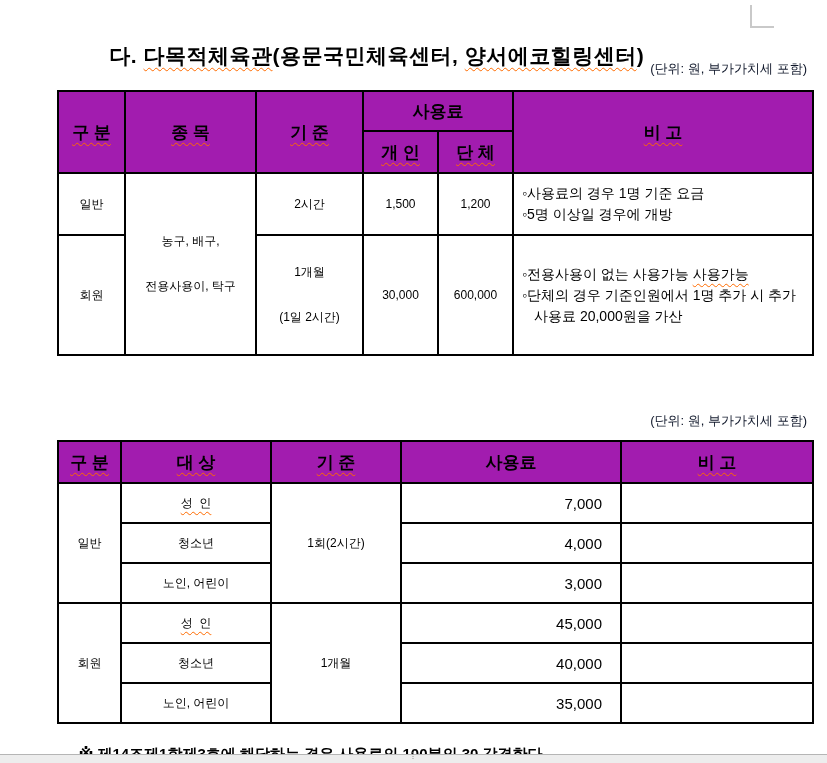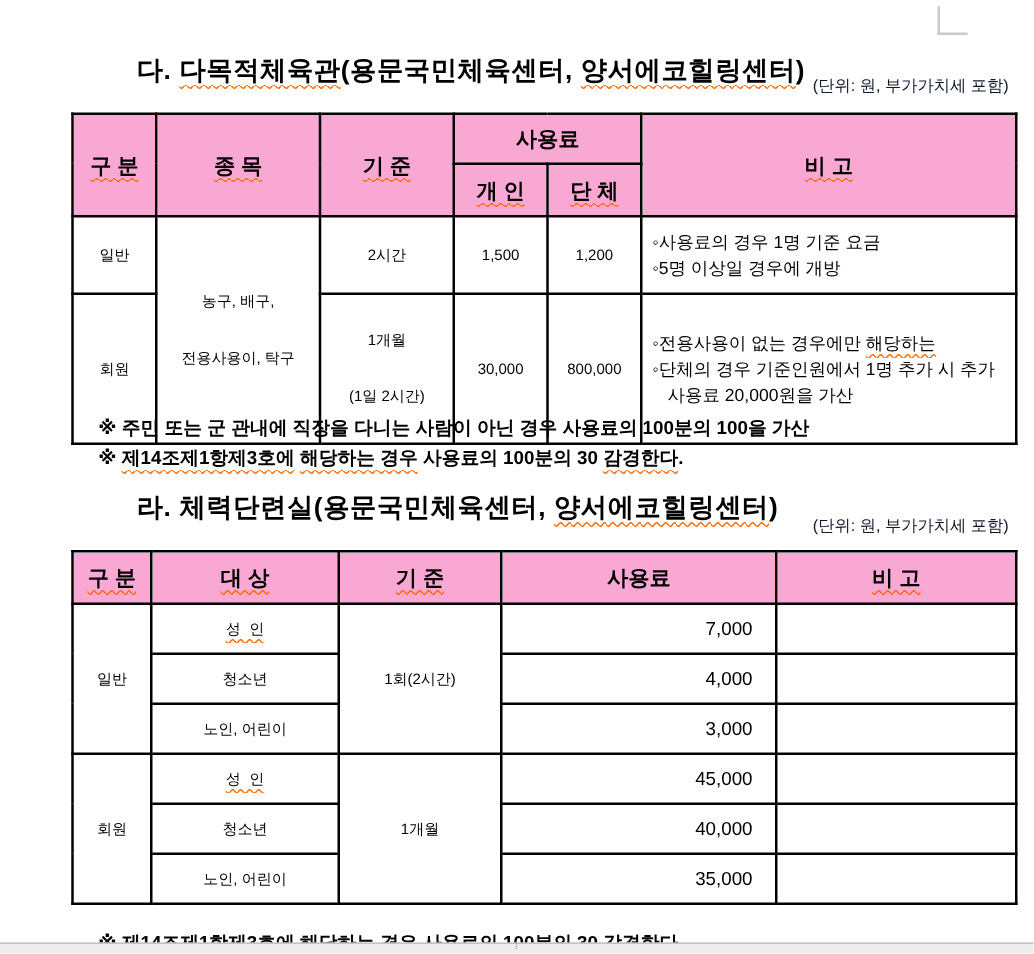--- a/index.html
+++ b/index.html
@@ -23,21 +23,21 @@
     text-underline-offset:4px;
   }
   table.fee-table {
     position:absolute; left:57px; border-collapse:collapse; table-layout:fixed;
     width:755px; background:#fff;
   }
   .fee-table th, .fee-table td {
     border:2px solid #000; text-align:center; vertical-align:middle;
     font-size:12px; white-space:pre; overflow:hidden;
   }
-  .fee-table th { background:#f9a8d4; font-weight:700; font-size:17px; }
+  .fee-table th { background:#a21caf; font-weight:700; font-size:17px; }
   .num { font-size:15px; font-family:Liberation Sans, sans-serif; }
   td.bigo {
     text-align:left; white-space:normal; font-size:14px; line-height:1.5;
     padding:8px 8px; vertical-align:middle;
   }
   td.bigo .bline { padding-left:12px; text-indent:-12px; }
   td.bigo .bullet { display:inline; }
   td.fee-r { text-align:right; padding-right:18px; font-size:15px; }
   .note-line {
     position:absolute; left:62px; font-size:15px; font-weight:700; white-space:pre;
@@ -104,39 +104,30 @@
         <div class="bline"><span class="bullet">◦</span><span>5명 이상일 경우에 개방</span></div>
       </td>
     </tr>
     <tr style="height:76px">
       <td>회원</td>
       <td>
         <div>1개월</div>
         <div>(1일 2시간)</div>
       </td>
       <td class="num">30,000</td>
-      <td class="num">800,000</td>
+      <td class="num">600,000</td>
       <td class="bigo">
-        <div class="bline"><span class="bullet">◦</span><span>전용사용이 없는 경우에만 </span><span class="sq">해당하는</span></div>
+        <div class="bline"><span class="bullet">◦</span><span>전용사용이 없는 사용가능 </span><span class="sq">사용가능</span></div>
         <div class="bline"><span class="bullet">◦</span><span>단체의 경우 기준인원에서 1명 추가 시 추가사용료 20,000원을 가산</span></div>
       </td>
     </tr>
   </tbody>
     </table>
 
-  <div class="note-line" style="top:316px;">
-    <span>※ 주민 또는 군 관내에 직장을 다니는 사람이 아닌 경우 사용료의 100분의 100을 가산</span>
-  </div>
-  <div class="note-line" style="top:340px;">
-    <span>※ </span><span class="sq">제14조제1항제3호에</span><span> </span><span class="sq">해당하는 경우</span><span> 사용료의 100분의 30 </span><span class="sq">감경한다</span><span>.</span>
-  </div>
 
-  <div class="title" style="top:368px;">
-    <span>라. </span><span>체력단련실</span><span>(용문국민체육센터, </span><span class="sq">양서에코힐링센터</span><span>)</span>
-  </div>
 
   <div class="unit-note" style="top:412px;">(단위: 원, 부가가치세 포함)</div>
 
   <table class="fee-table" style="top:440px;">
     <colgroup>
       <col style="width:63px">
         <col style="width:150px">
         <col style="width:130px">
       <col style="width:220px">
         <col style="width:192px">

